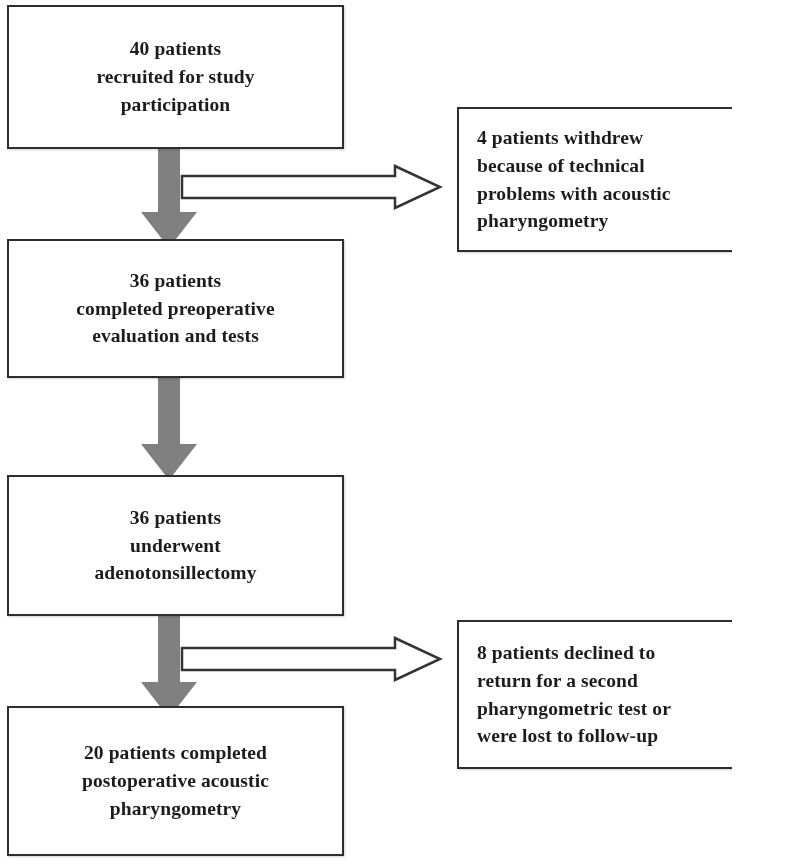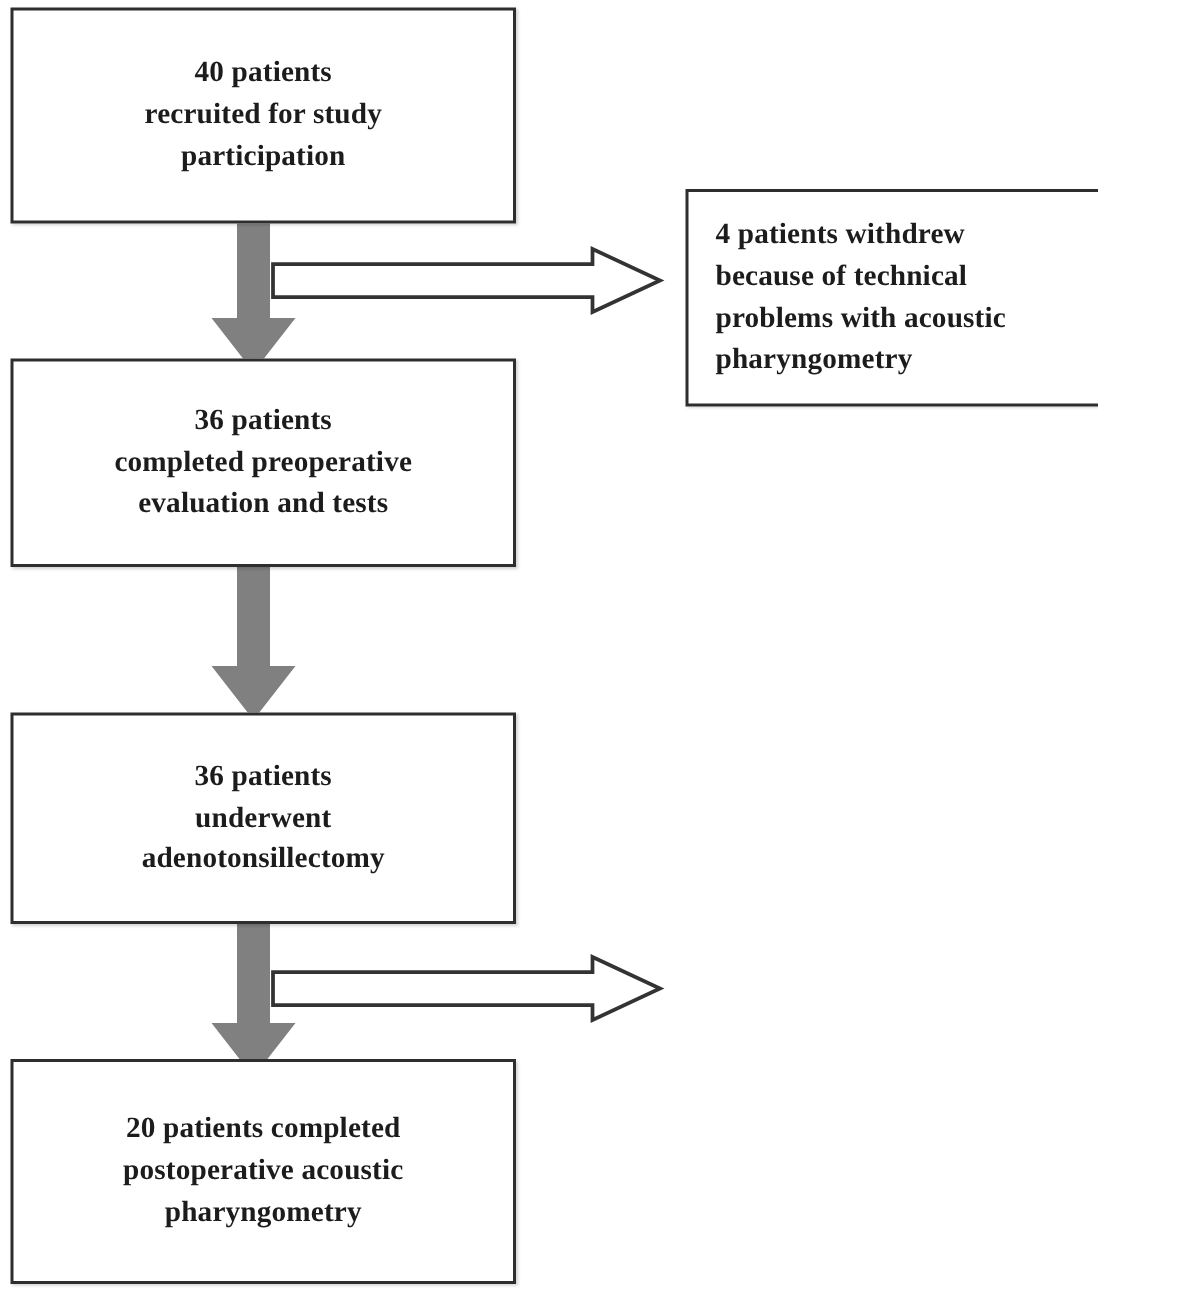--- a/index.html
+++ b/index.html
@@ -101,21 +101,27 @@
 underwent
 adenotonsillectomy</div>
   </div>
 
   <div class="node center" style="left:7px; top:706px; width:337px; height:150px;">
     <div class="node-text">20 patients completed
 postoperative acoustic
 pharyngometry</div>
   </div>
 
-  <div class="node leftal" style="left:457px; top:126px; width:333px; height:145px;">
+  <div class="node leftal" style="left:457px; top:107px; width:333px; height:145px;">
     <div class="node-text">4 patients withdrew
 because of technical
 problems with acoustic
 pharyngometry</div>
   </div>
 
+  <div class="node leftal" style="left:457px; top:620px; width:333px; height:149px;">
+    <div class="node-text">8 patients declined to
+return for a second
+pharyngometric test or
+were lost to follow-up</div>
+  </div>
 
 </div>
 
 </body></html>

